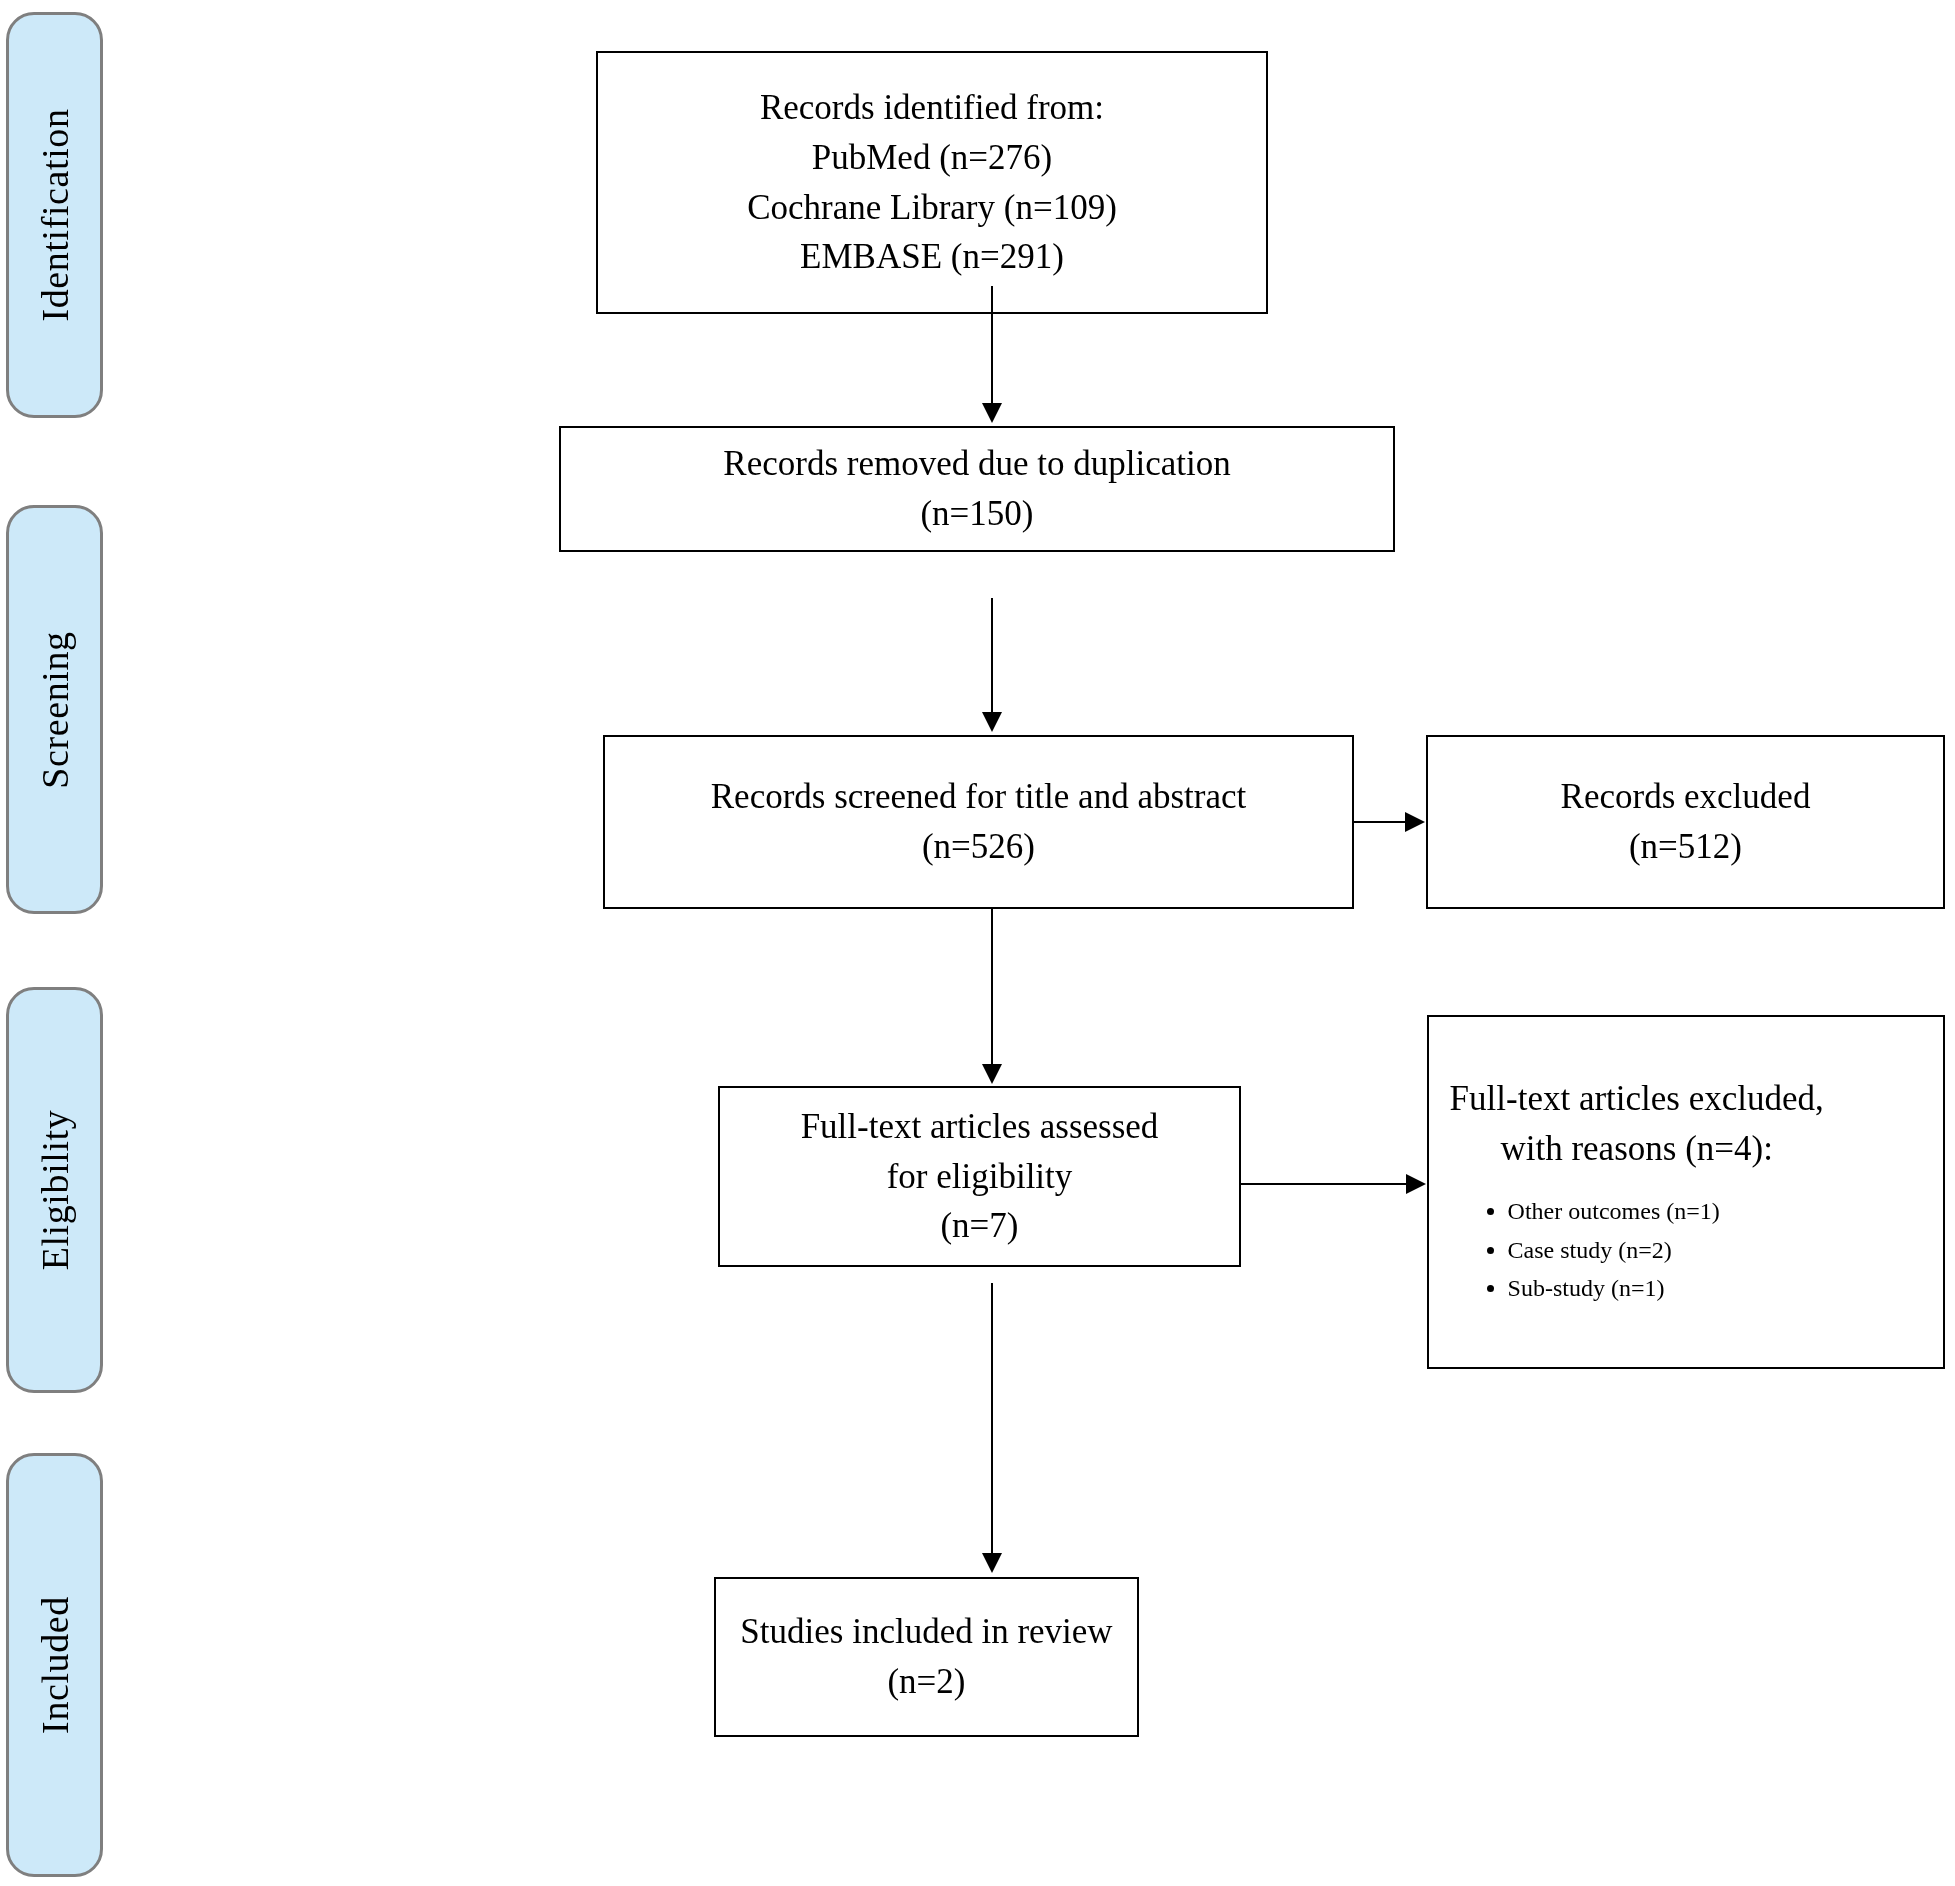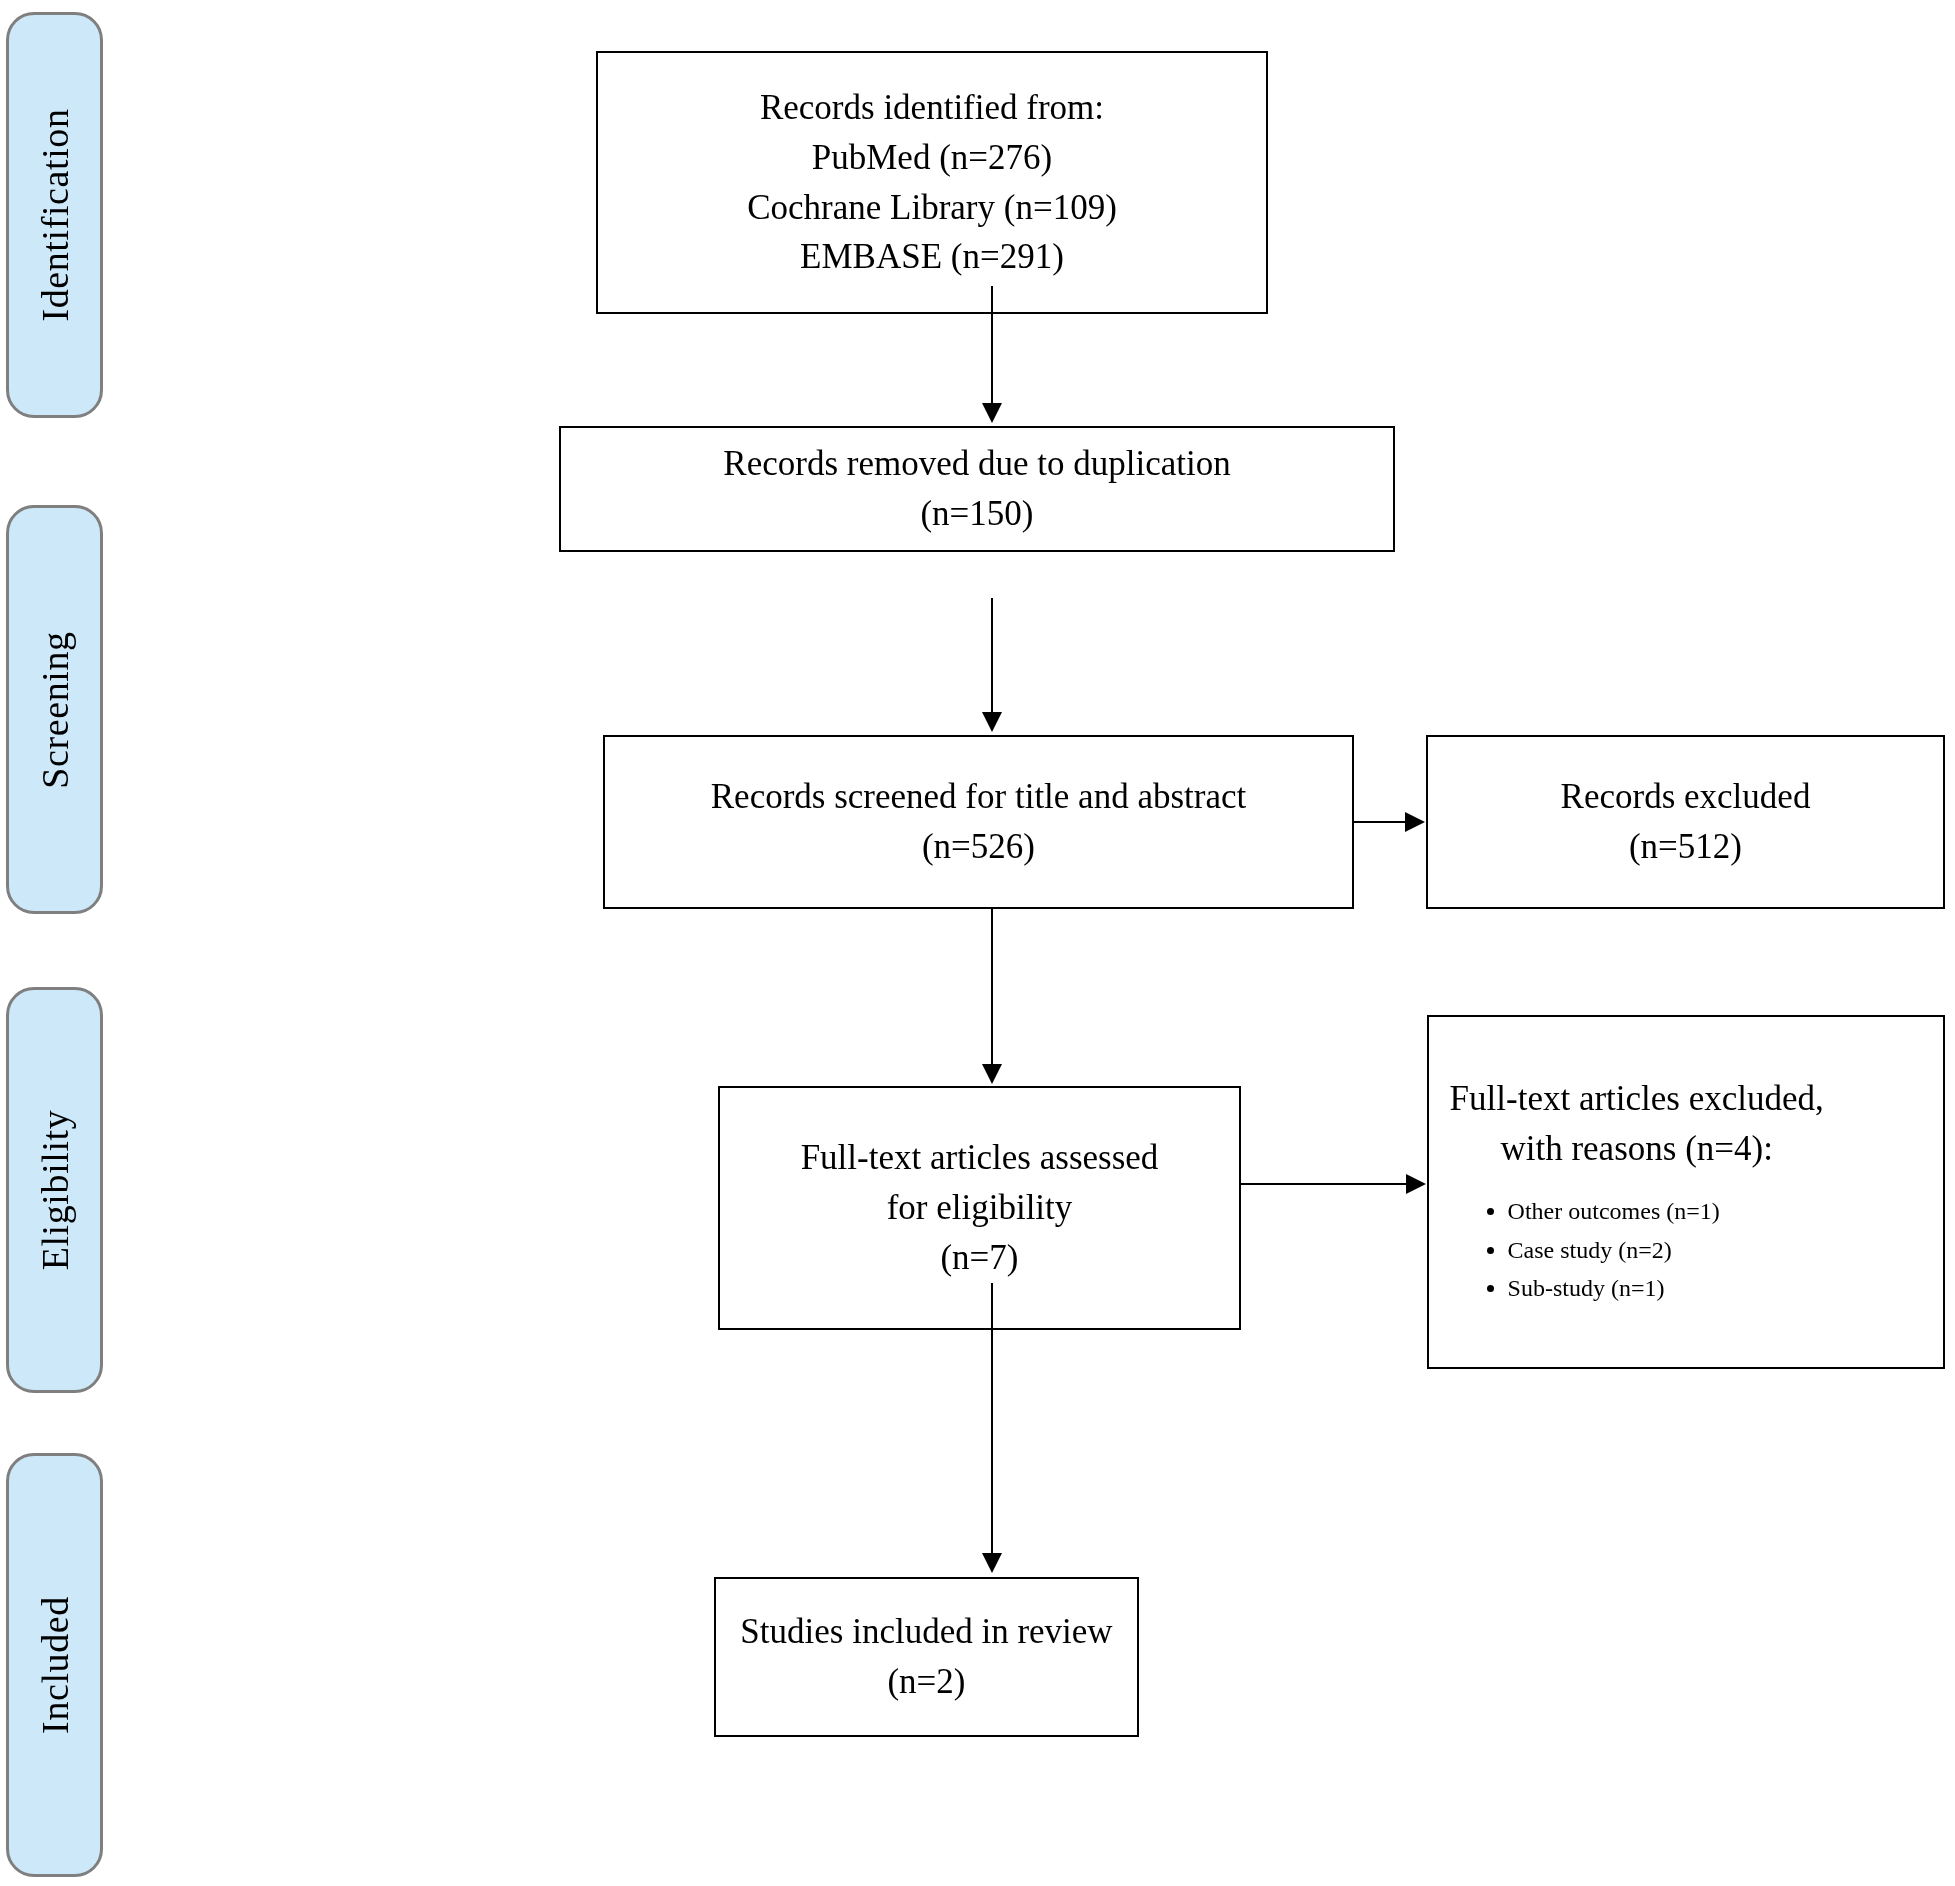--- a/index.html
+++ b/index.html
@@ -160,21 +160,21 @@
   <div class="arrow-right" style="left:1405px; top:812px;"></div>
 
   <div class="flow-box" style="left:1426px; top:735px; width:519px; height:174px;">
     <span class="line">Records excluded</span>
     <span class="line">(n=512)</span>
   </div>
 
   <div class="vline" style="left:991px; top:909px; height:156px;"></div>
   <div class="arrow-down" style="left:982px; top:1064px;"></div>
 
-  <div class="flow-box" style="left:718px; top:1086px; width:523px; height:244px;">
+  <div class="flow-box" style="left:718px; top:1086px; width:523px; height:181px;">
     <span class="line">Full-text articles assessed</span>
     <span class="line">for eligibility</span>
     <span class="line">(n=7)</span>
   </div>
 
   <div class="hline" style="left:1241px; top:1183px; width:168px;"></div>
   <div class="arrow-right" style="left:1406px; top:1174px;"></div>
 
   <div class="flow-box box-reasons" style="left:1427px; top:1015px; width:518px; height:354px;">
     <div class="heading">

